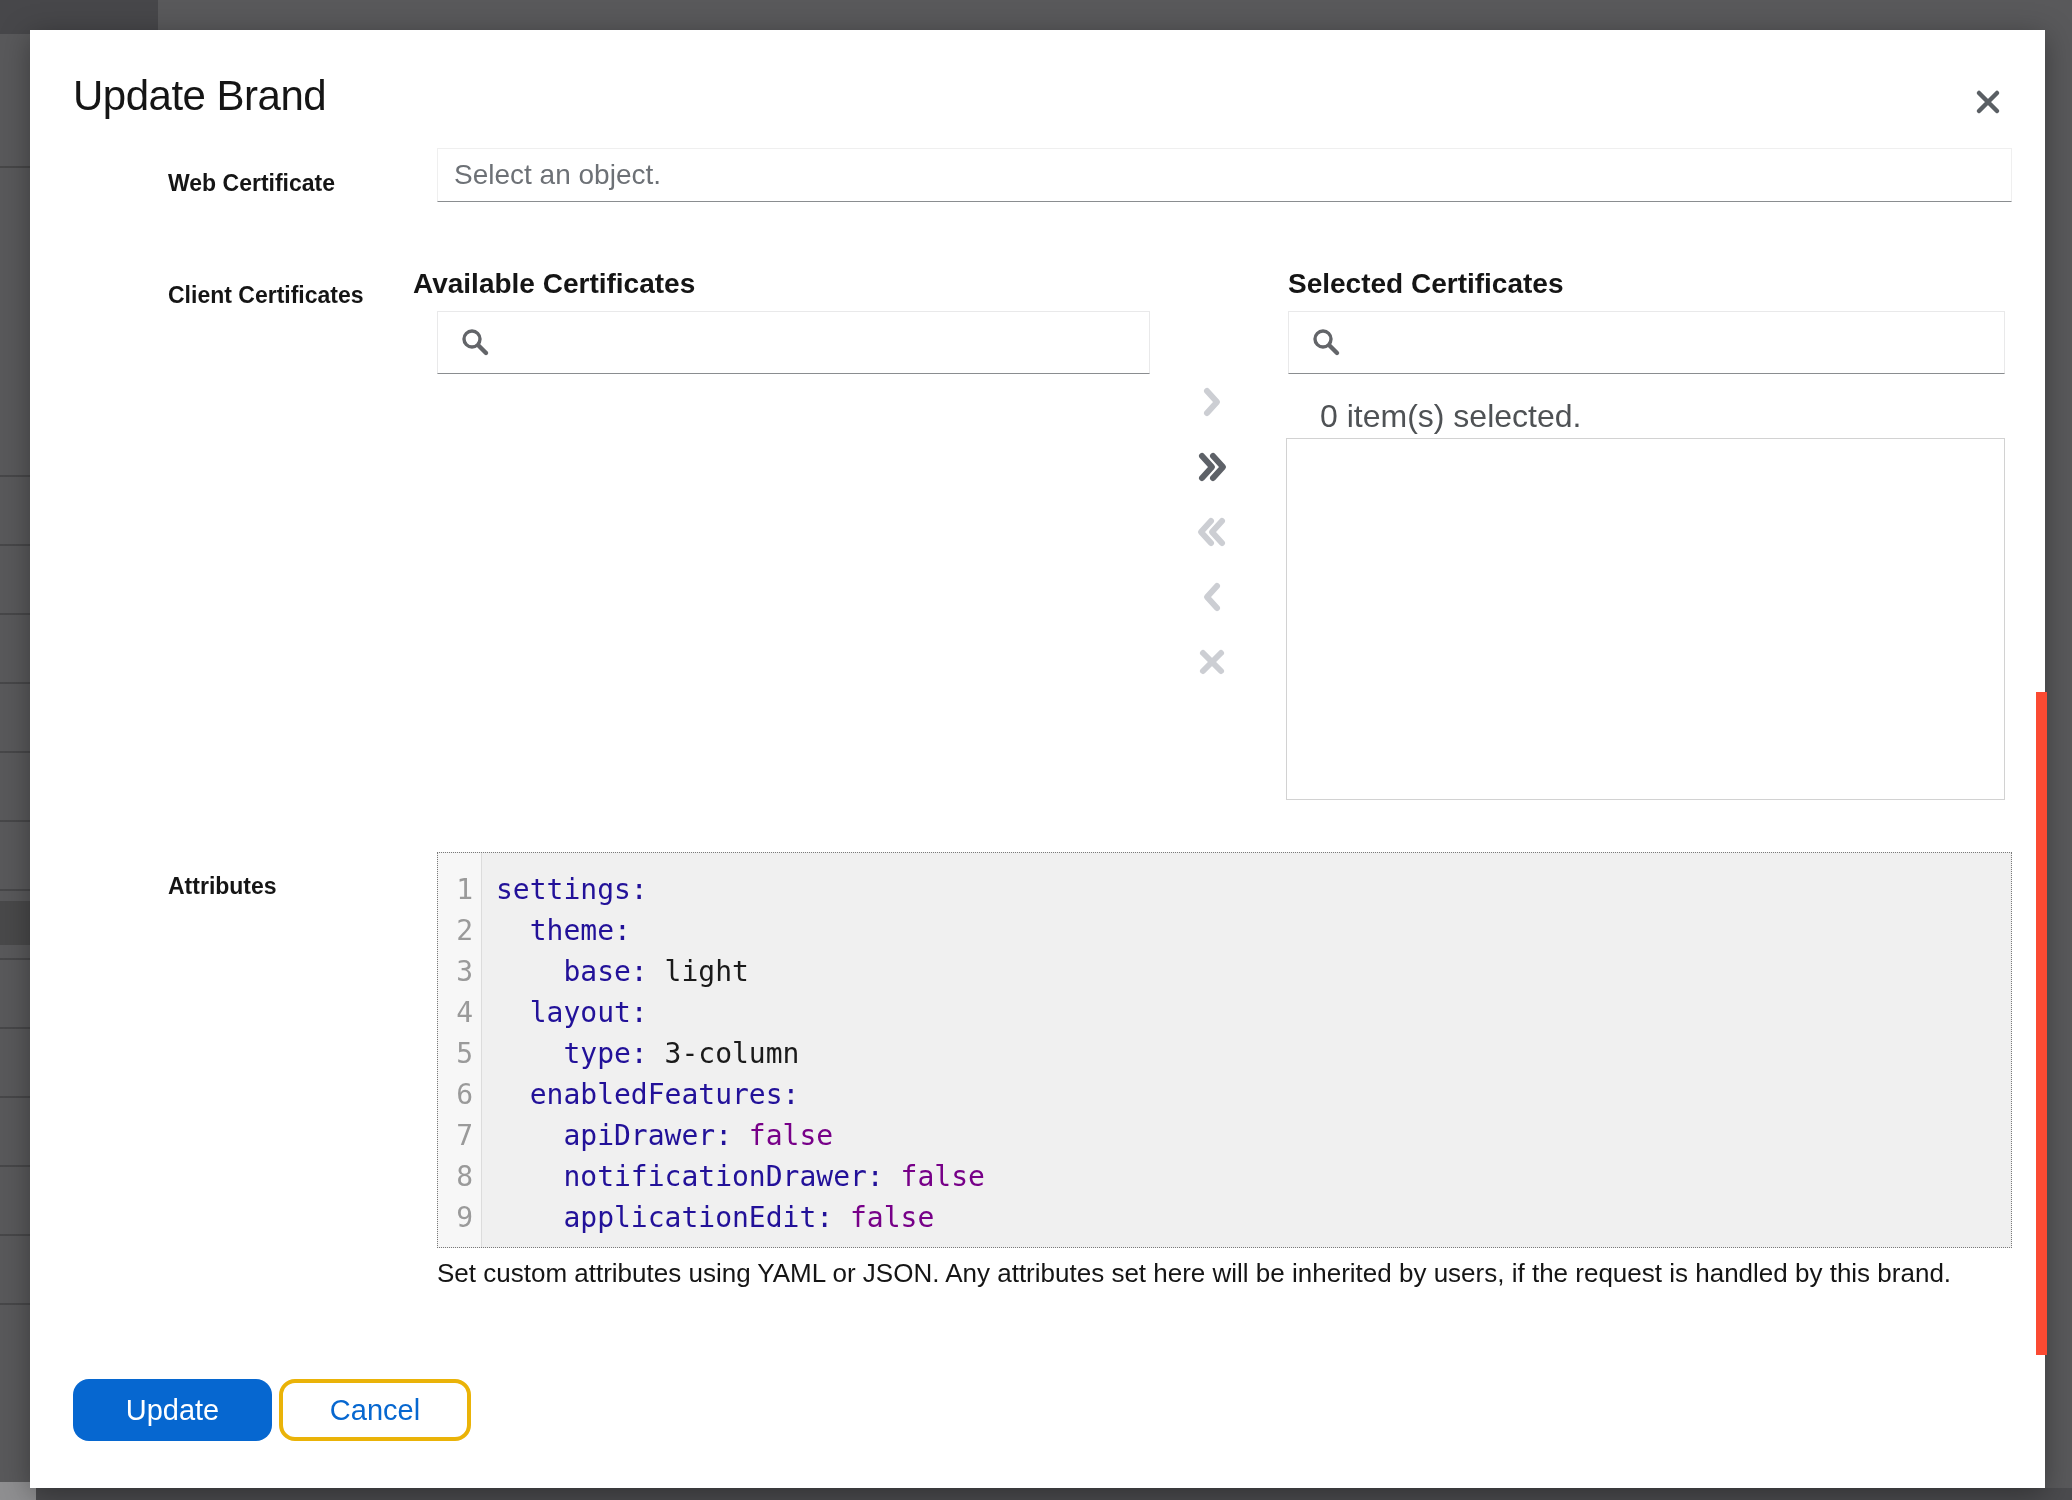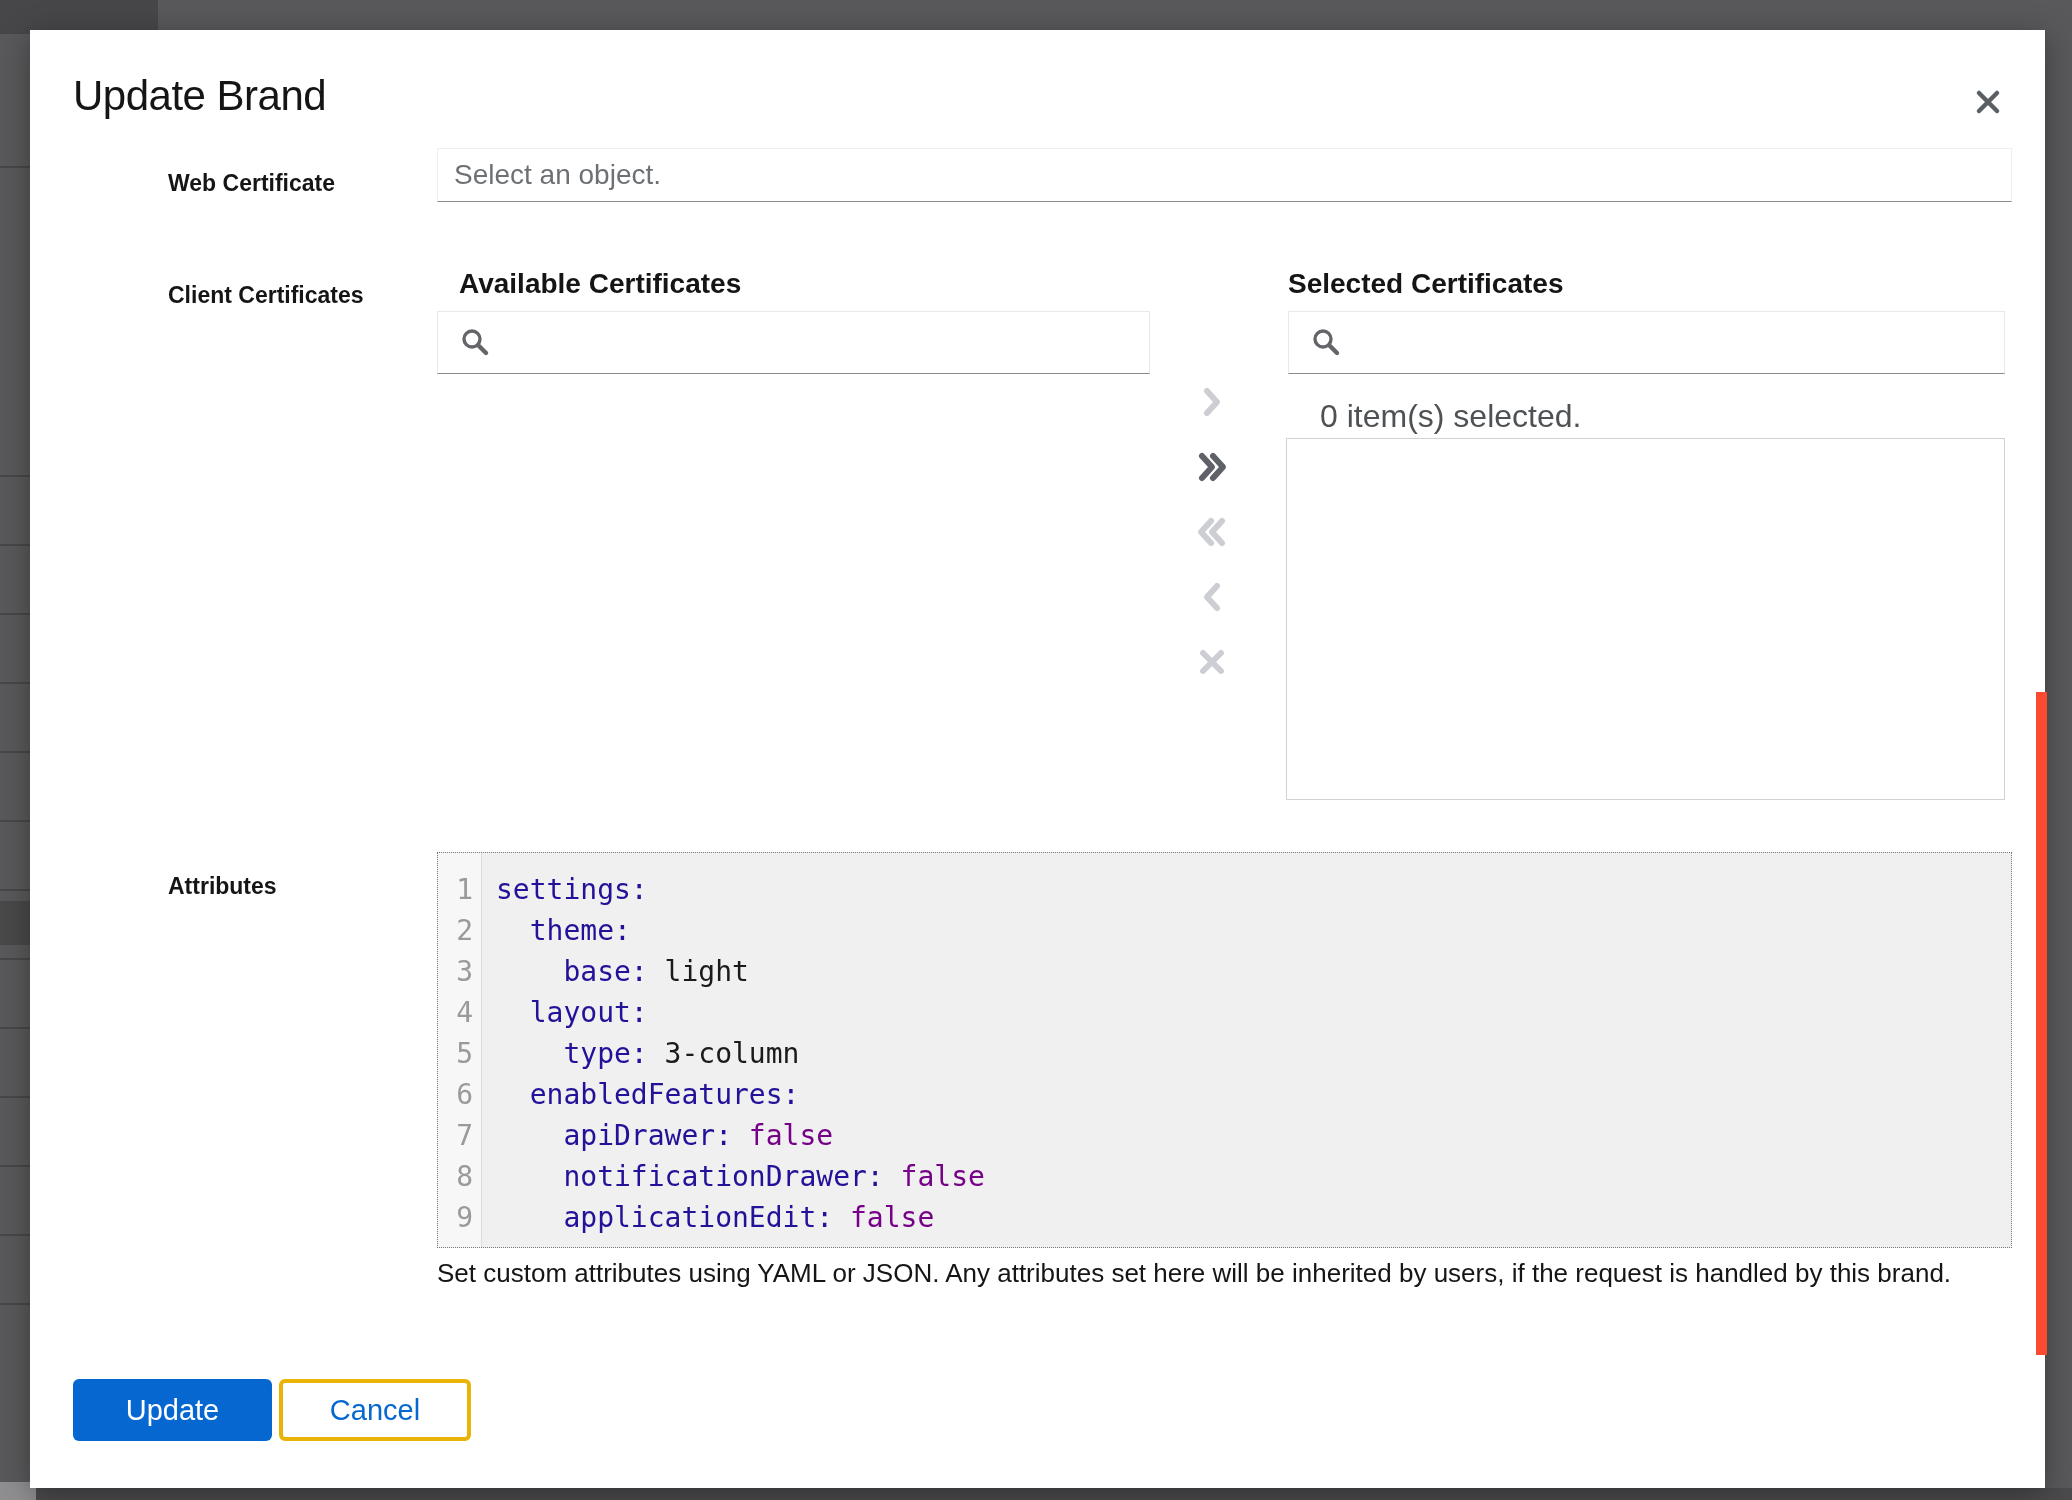--- a/index.html
+++ b/index.html
@@ -91,21 +91,21 @@
   }
   .code-lines { padding: 16px 0 0 14px; white-space: pre; flex: 1; overflow: hidden; }
   .tok-key { color: #221199; }
   .tok-plain { color: #1a1a1a; }
   .tok-bool { color: #770088; }
 
   .help-text { position: absolute; left: 407px; top: 1228px; width: 1580px; font-size: 26px; color: #151515; }
 
   
   .btn {
-    position: absolute; top: 1349px; height: 62px; border-radius: 6px;
+    position: absolute; top: 1349px; height: 62px; border-radius: 16px;
     font-family: "Liberation Sans", sans-serif; font-size: 29px; cursor: pointer;
     display: flex; align-items: center; justify-content: center;
   }
   .btn-primary { left: 43px; width: 199px; background: #0667d0; color: #ffffff; border: none; }
   .btn-secondary { left: 249px; width: 192px; background: #ffffff; color: #0667d0; border: 4px solid #eab308; }
 </style>
 </head>
 <body>
 
 <div class="bg-topleft-block"></div>
@@ -127,21 +127,21 @@
         <path d="M8 8 L26 26 M26 8 L8 26" stroke="currentColor" stroke-width="4.5" stroke-linecap="round" fill="none"></path>
       </svg>
     </span>
   </button>
 
   <label class="form-label" style="top:140px">Web Certificate</label>
   <input class="select-input" type="text" placeholder="Select an object." style="">
 
   <label class="form-label" style="top:252px">Client Certificates</label>
 
-  <div class="dl-heading" style="left:429px">Available Certificates</div>
+  <div class="dl-heading" style="left:383px">Available Certificates</div>
   <div class="dl-heading" style="left:1258px">Selected Certificates</div>
 
   <div class="search-wrap" style="left:407px; width:713px">
     <input class="search-input" type="text" style="">
     <span class="search-icon" style="display:flex">
       <svg width="32" height="32" viewBox="0 0 32 32">
         <circle cx="13" cy="13" r="8" stroke="currentColor" stroke-width="3.4" fill="none"></circle>
         <path d="M19.5 19.5 L27 27" stroke="currentColor" stroke-width="4.4" stroke-linecap="round"></path>
       </svg>
     </span>

